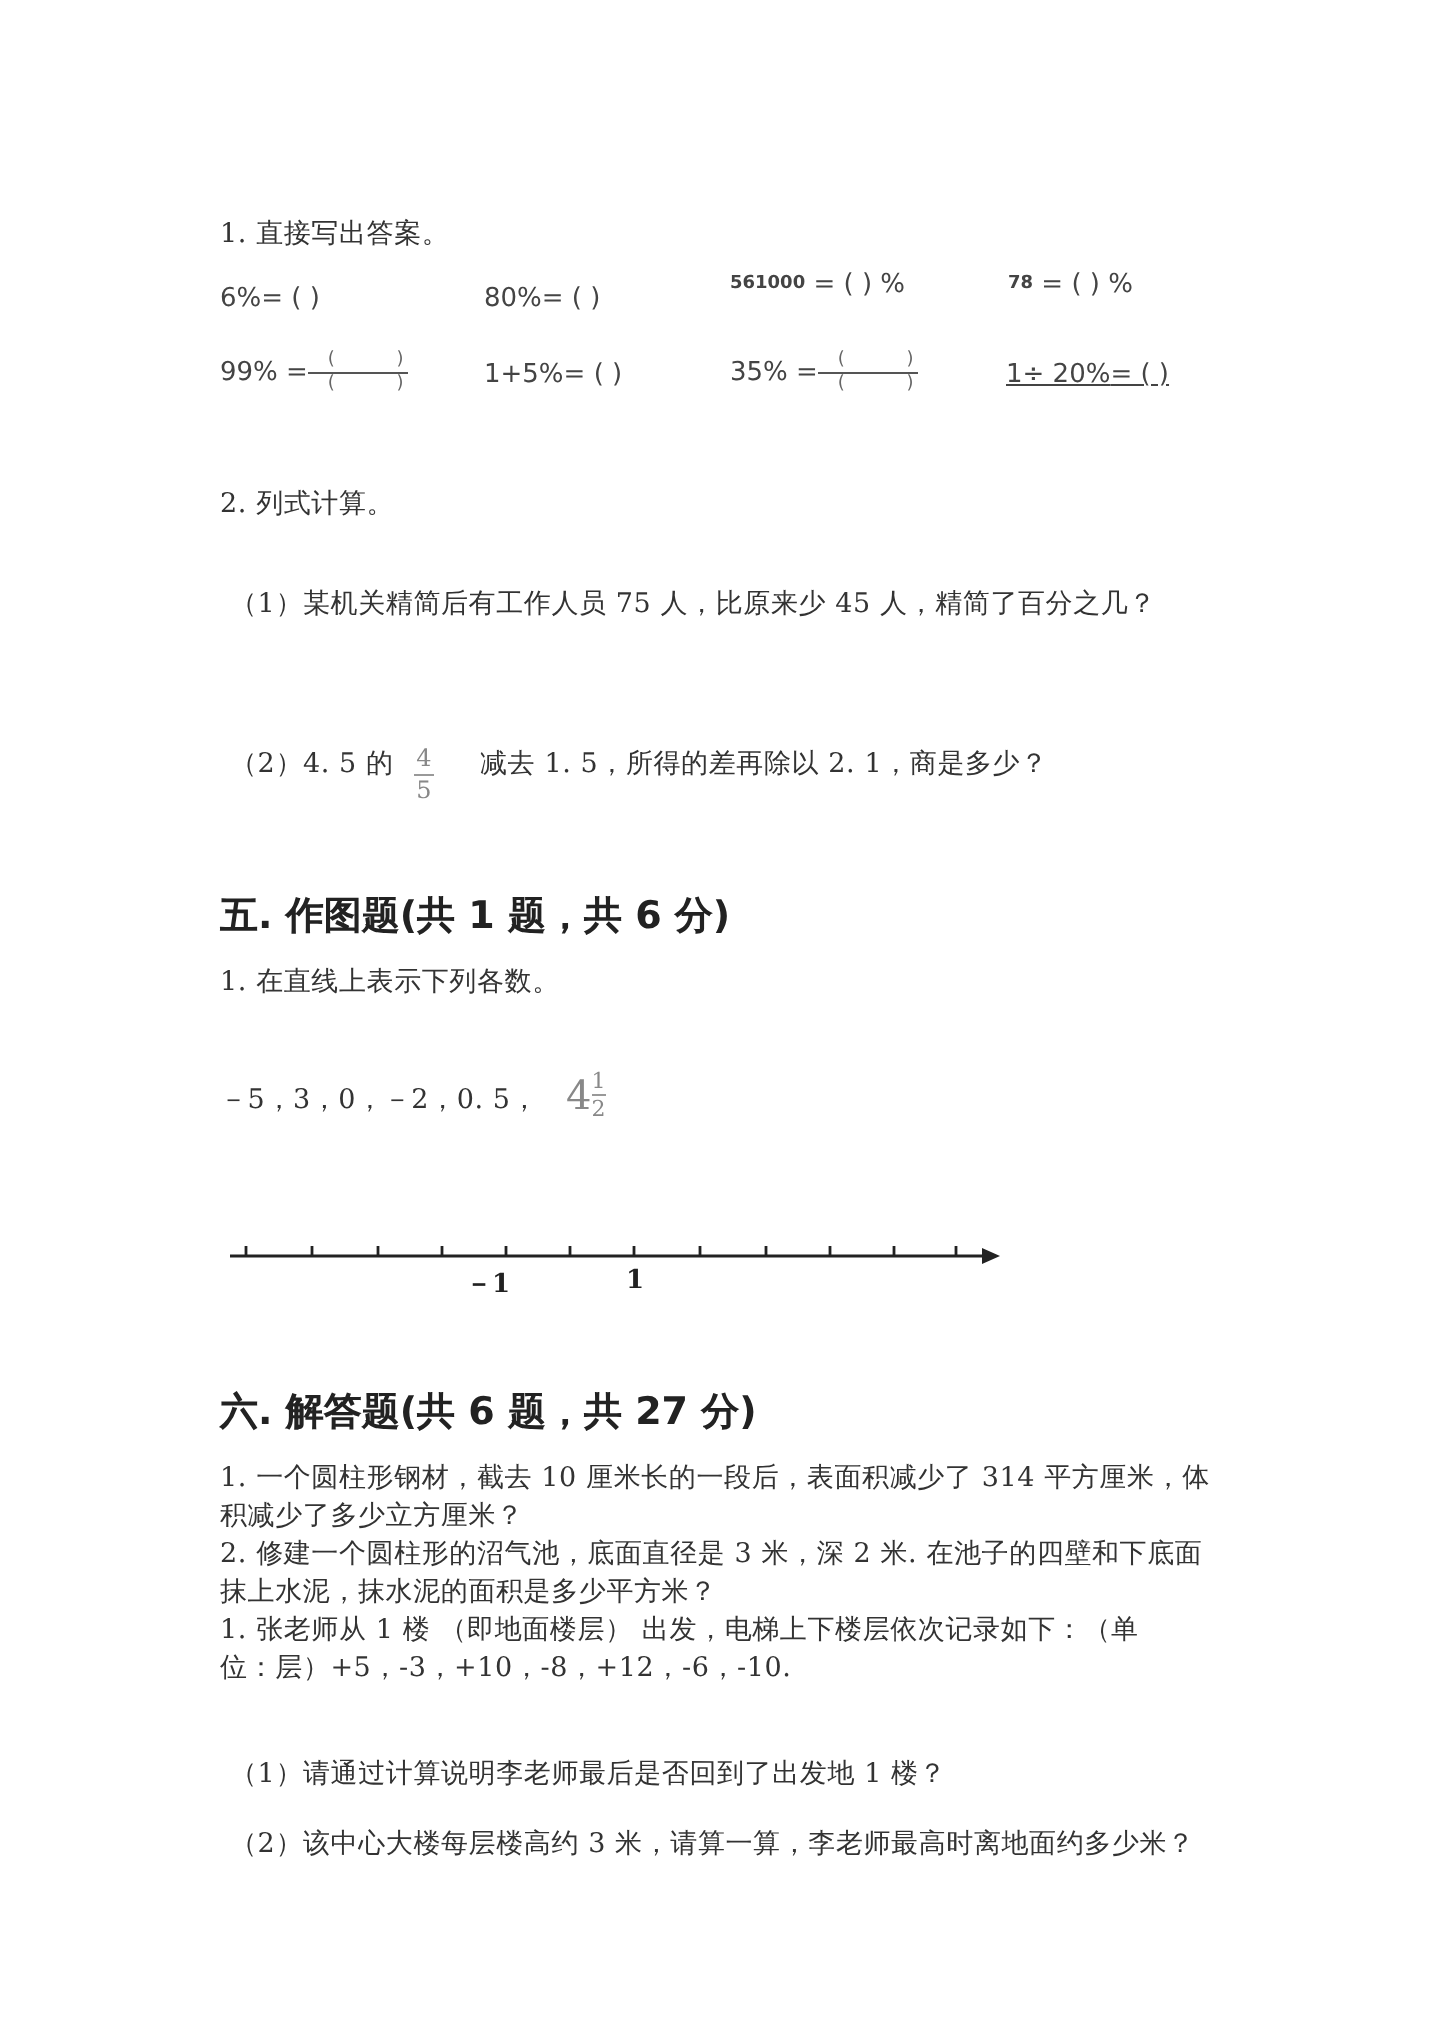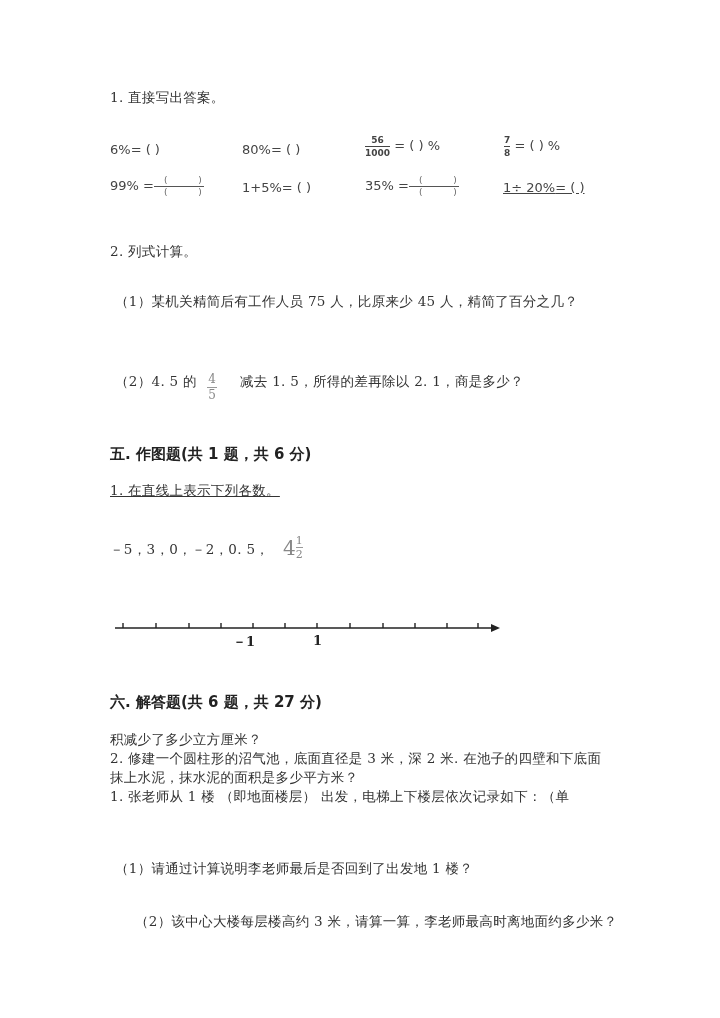--- a/index.html
+++ b/index.html
@@ -1,34 +1,34 @@
 <!DOCTYPE html>
 <html><head>
 <meta charset="utf-8">
 <style>
   html, body { margin:0; padding:0; background:#ffffff; }
   body { width:720px; height:1018px; position:relative; overflow:hidden;
          font-family:"DejaVu Serif", "Liberation Serif", serif; color:#333; }
   .abs { position:absolute; white-space:nowrap; }
   .txt { font-size:13.5px; letter-spacing:0.3px; }
-  .bold { font-family:"DejaVu Sans", "Liberation Sans", sans-serif; font-weight:bold; font-size:15px; color:#222; }
+  .bold { font-family:"DejaVu Sans", "Liberation Sans", sans-serif; font-weight:bold; font-size:19px; color:#222; }
   .eq { font-family:"DejaVu Sans", "Liberation Sans", sans-serif; font-size:13px; color:#444; }
-  .frac { display:inline-flex; flex-direction:column; align-items:center; vertical-align:middle; }
+  .frac { display:inline-flex; flex-direction:row; align-items:center; vertical-align:middle; }
   .frac .num, .frac .den { font-size:9px; line-height:10px; font-weight:bold; color:#444; }
   .frac .bar { height:1px; background:#444; align-self:stretch; margin:1px 0; }
   .pfrac { display:inline-flex; flex-direction:column; vertical-align:middle; font-size:9px; line-height:9px; color:#666; }
   .pfrac .bar { height:1px; background:#555; width:50px; margin:1px 0; }
   .pfrac span { padding-left:10px; letter-spacing:14px; }
   .bigfrac { display:inline-flex; flex-direction:column; align-items:center; font-size:12px; line-height:13px; color:#888; }
   .bigfrac .bar { height:1px; background:#999; width:10px; margin:1px 0; }
 </style>
 </head>
 <body>
 
-<div class="abs txt" style="left:110px;top:89px;">1. 直接写出答案。</div>
+<div class="abs txt" style="left:110px;top:108px;">1. 直接写出答案。</div>
 
 <div class="abs eq" style="left:110px;top:142px;">
   <span>6%</span><span>= (      )</span>
 </div>
 <div class="abs eq" style="left:242px;top:142px;">
   <span>80%</span><span>= (      )</span>
 </div>
 <div class="abs eq" style="left:365px;top:135px;">
   <span class="frac">
     <span class="num">56</span>
@@ -73,21 +73,21 @@
 <div class="abs" style="left:207px;top:368px;">
   <span class="bigfrac">
       <span>4</span>
       <span class="bar"></span>
       <span>5</span>
     </span>
 </div>
 <div class="abs txt" style="left:240px;top:373px;">减去 1. 5，所得的差再除以 2. 1，商是多少？</div>
 
 <div class="abs bold" style="left:110px;top:445px;">五. 作图题(共 1 题，共 6 分)</div>
-<div class="abs txt" style="left:110px;top:482px;text-decoration:underline;">1. 在直线上表示下列各数。</div>
+<div class="abs txt" style="left:110px;top:482px;">1. 在直线上表示下列各数。</div>
 <div class="abs txt" style="left:110px;top:541px;">－5，3，0，－2，0. 5，</div>
 <div class="abs" style="left:283px;top:535px;color:#888;">
   <span style="font-size:20px;vertical-align:middle;">4</span><span class="bigfrac" style="vertical-align:middle;font-size:11px;line-height:11px;">
       <span>1</span>
       <span class="bar" style="width:7px;"></span>
       <span>2</span>
     </span>
 </div>
 
 <svg class="abs" style="left:0;top:0;" width="720" height="1018">
@@ -106,19 +106,21 @@
     <line x1="415" y1="623" x2="415" y2="628"></line>
     <line x1="447" y1="623" x2="447" y2="628"></line>
     <line x1="478" y1="623" x2="478" y2="628"></line>
   </g>
 </svg>
 <div class="abs" style="left:233px;top:633px;font-size:13px;font-weight:bold;color:#222;">－1</div>
 <div class="abs" style="left:313px;top:633px;font-size:13px;font-weight:bold;color:#222;">1</div>
 
 <div class="abs bold" style="left:110px;top:693px;">六. 解答题(共 6 题，共 27 分)</div>
 <div class="abs txt" style="left:110px;top:730px;line-height:19px;">
+  <div>1. 一个圆柱形钢材，截去 10 厘米长的一段后，表面积减少了 314 平方厘米，体</div>
   <div>积减少了多少立方厘米？</div>
   <div>2. 修建一个圆柱形的沼气池，底面直径是 3 米，深 2 米. 在池子的四壁和下底面</div>
   <div>抹上水泥，抹水泥的面积是多少平方米？</div>
   <div>1.  张老师从 1 楼  （即地面楼层）  出发，电梯上下楼层依次记录如下：（单</div>
+  <div>位：层）+5，-3，+10，-8，+12，-6，-10.</div>
 </div>
-<div class="abs txt" style="left:115px;top:860px;text-align:center;">（1）请通过计算说明李老师最后是否回到了出发地 1 楼？</div>
-<div class="abs txt" style="left:115px;top:913px;margin-left:20px;">（2）该中心大楼每层楼高约 3 米，请算一算，李老师最高时离地面约多少米？</div>
+<div class="abs txt" style="left:115px;top:878px;text-align:center;">（1）请通过计算说明李老师最后是否回到了出发地 1 楼？</div>
+<div class="abs txt" style="left:115px;top:913px;">（2）该中心大楼每层楼高约 3 米，请算一算，李老师最高时离地面约多少米？</div>
 
 </body></html>

